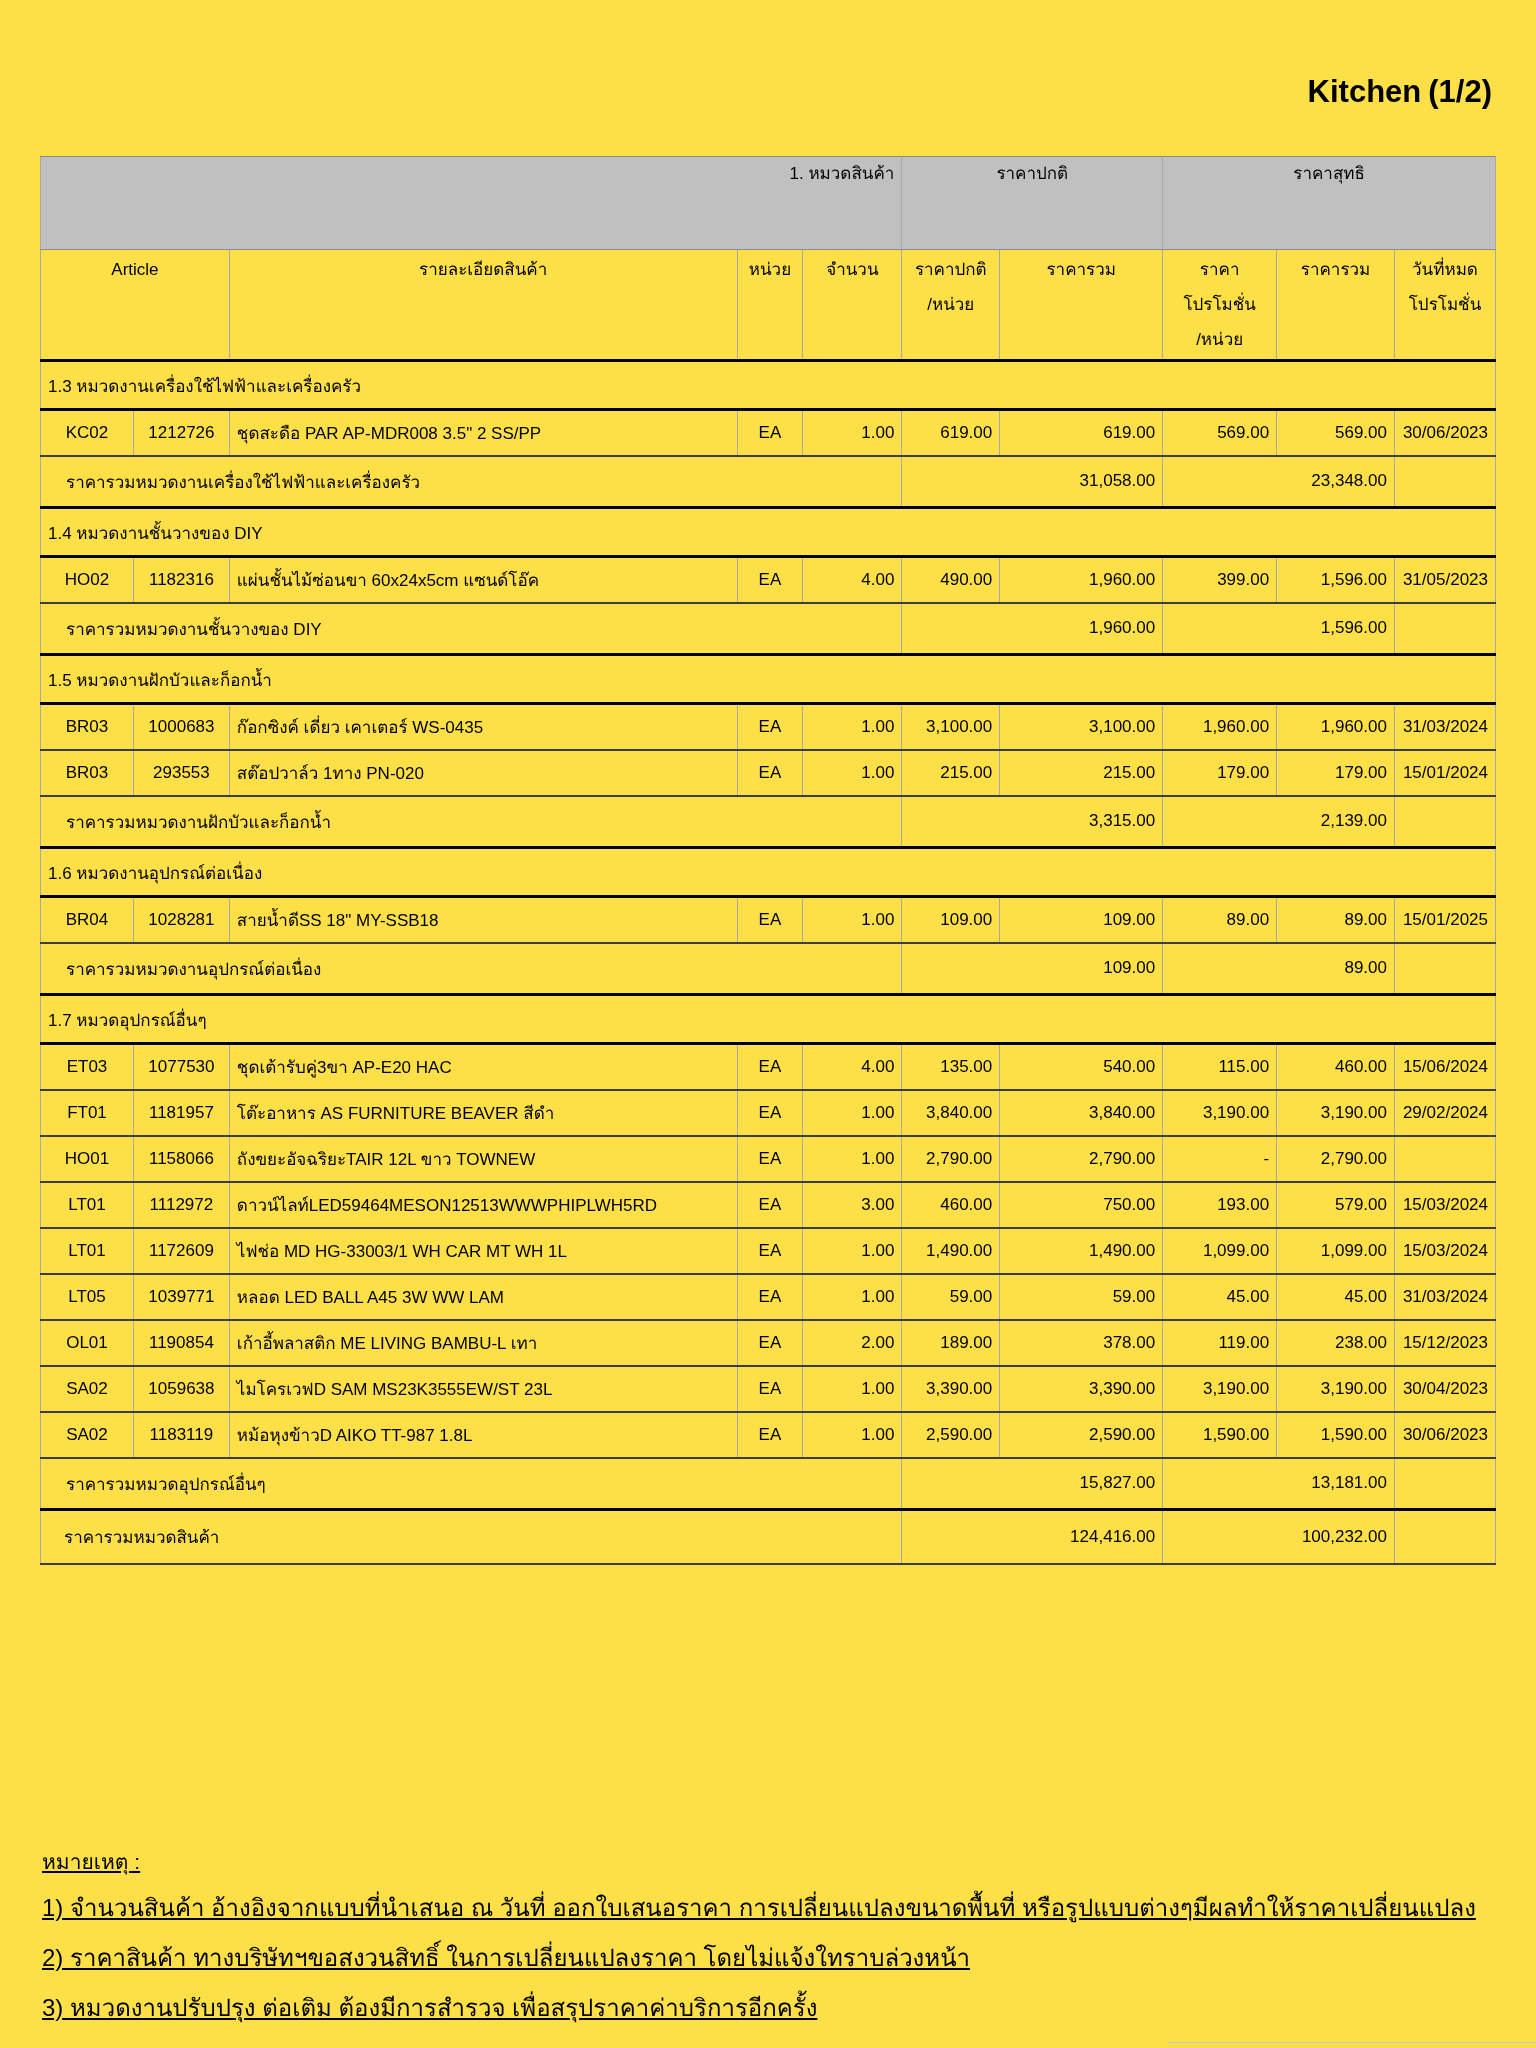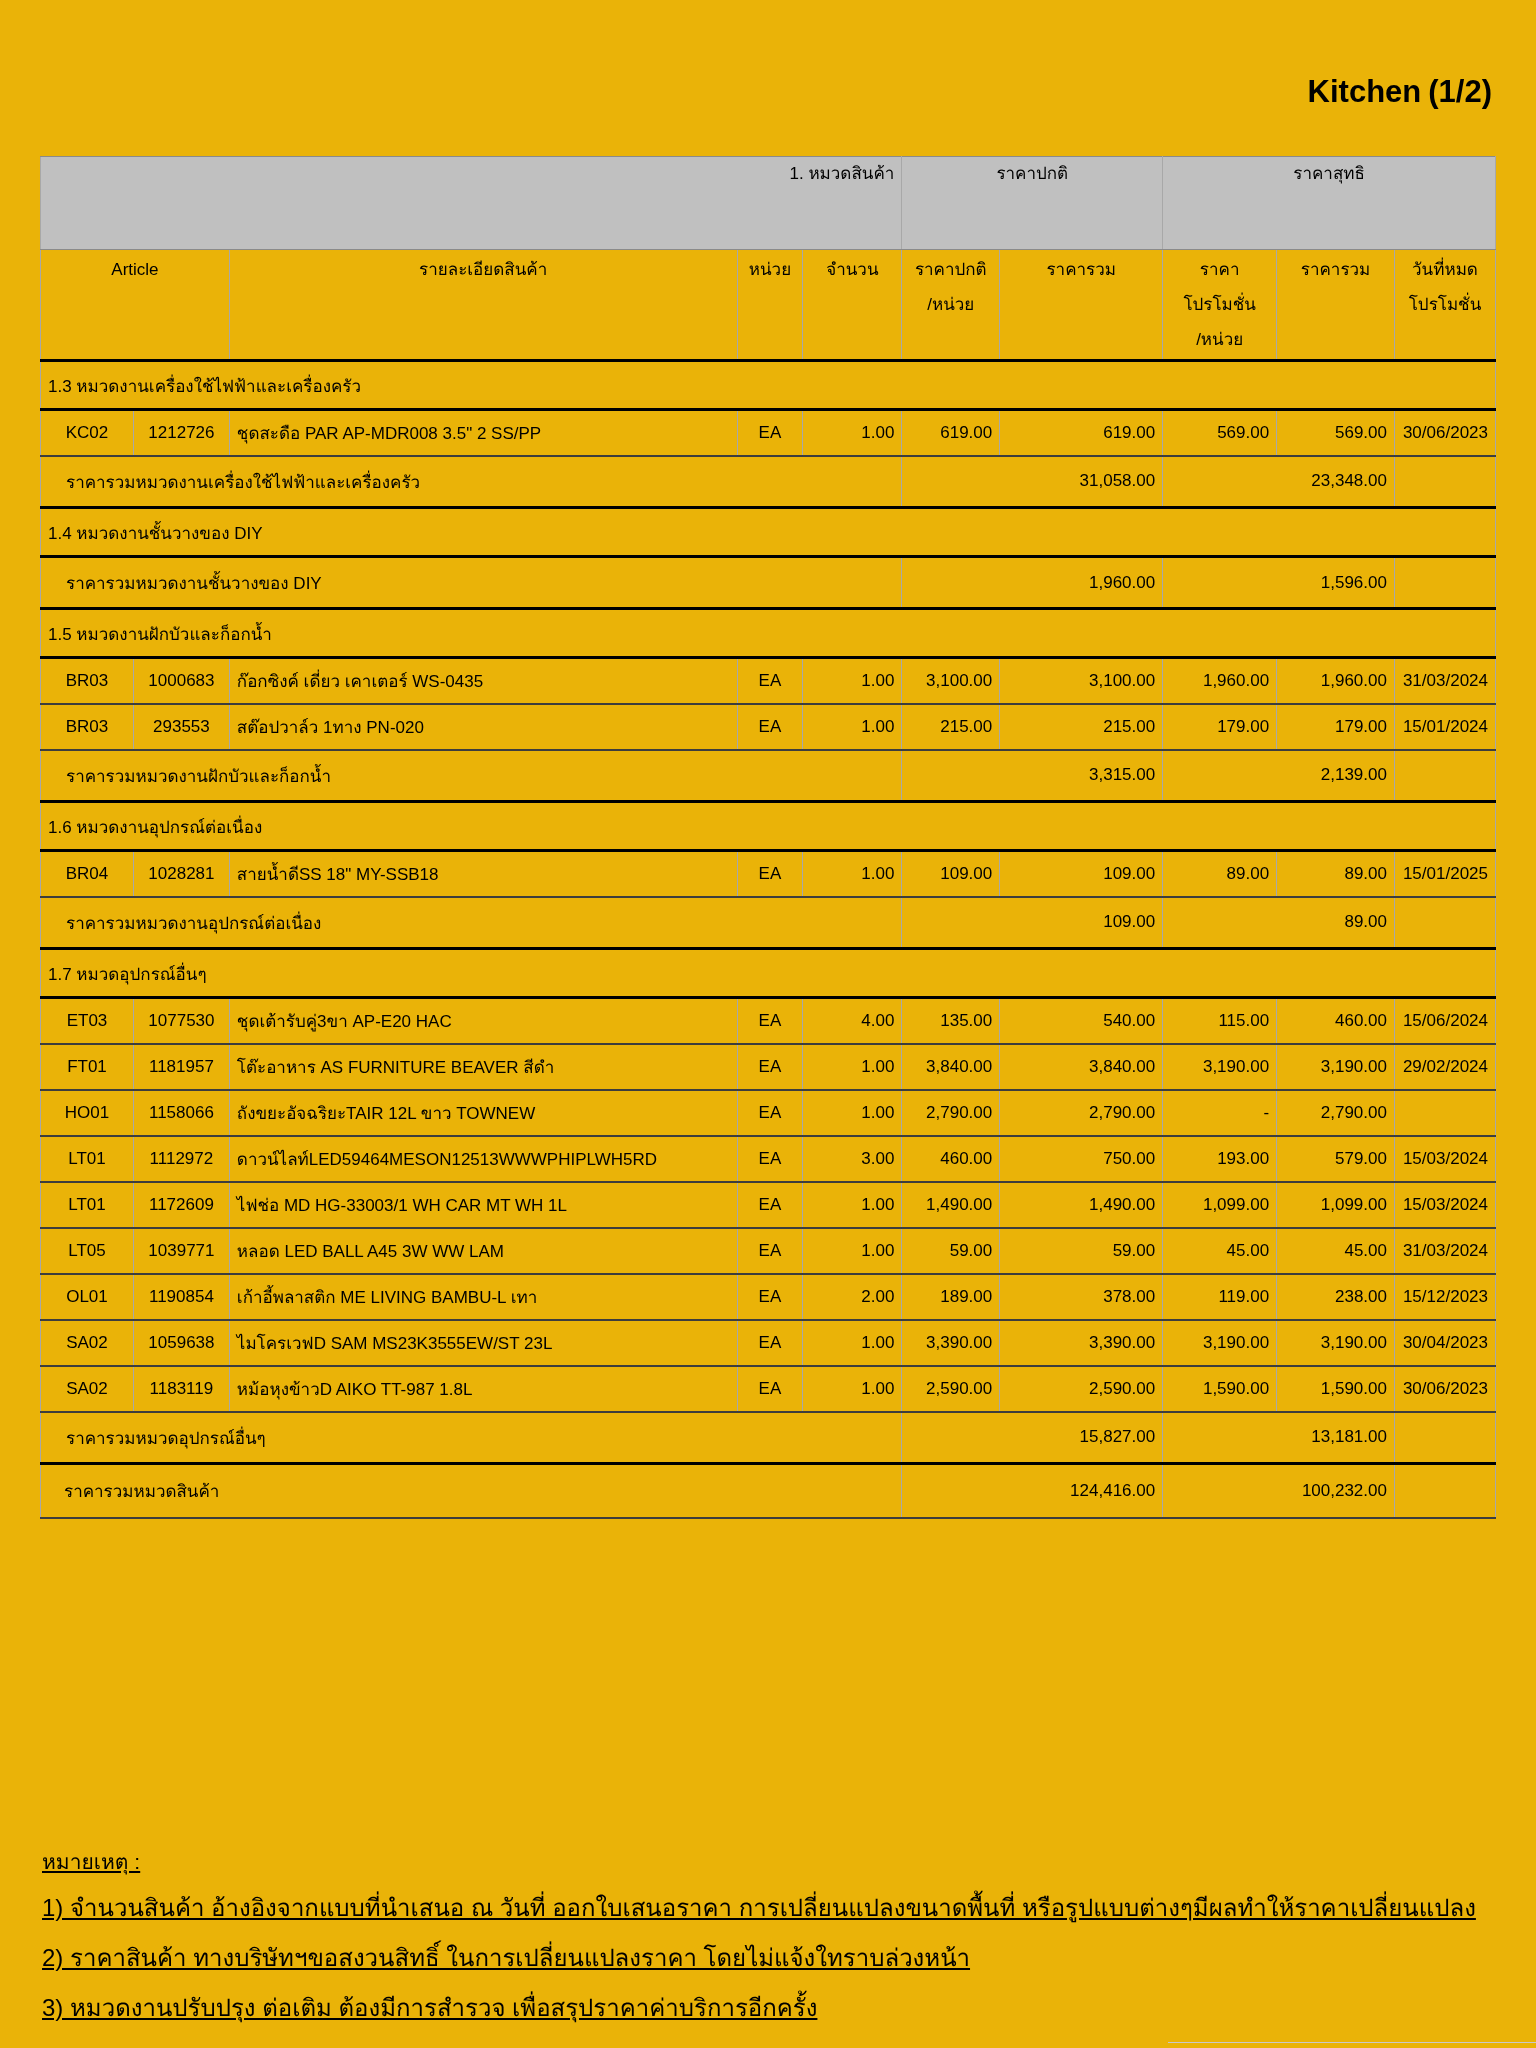--- a/index.html
+++ b/index.html
@@ -1,18 +1,18 @@
 <!DOCTYPE html>
 <html><head>
 <meta charset="utf-8">
 <style>
   * { box-sizing: border-box; }
   html,body { margin:0; padding:0; background:#fff; }
   .page {
-    position:relative; width:1536px; height:2048px; background:#eab308;
+    position:relative; width:1536px; height:2048px; background:#fde047;
     font-family:"Liberation Sans","DejaVu Sans",sans-serif; color:#000;
     overflow:hidden;
   }
   .title { position:absolute; top:74px; right:44px; font-size:31px; font-weight:700; }
   .title .pg { margin-left:7px; }
 
   table.quote {
     position:absolute; top:156px; left:40px; width:1456px;
     border-collapse:collapse; table-layout:fixed; font-size:17px;
   }
@@ -122,20 +122,32 @@
     <tr class="row-summary">
       <td colspan="5" class="lt">ราคารวมหมวดงานเครื่องใช้ไฟฟ้าและเครื่องครัว</td>
       <td colspan="2" class="rt">31,058.00</td>
       <td colspan="2" class="rt">23,348.00</td>
       <td></td>
     </tr>
 
     <tr class="row-section">
       <td colspan="10">1.4 หมวดงานชั้นวางของ DIY</td>
     </tr>
+    <tr class="row-item">
+      <td class="ctr">HO02</td>
+      <td class="ctr">1182316</td>
+      <td class="lt">แผ่นชั้นไม้ซ่อนขา 60x24x5cm แซนด์โอ๊ค</td>
+      <td class="ctr">EA</td>
+      <td class="rt">4.00</td>
+      <td class="rt">490.00</td>
+      <td class="rt">1,960.00</td>
+      <td class="rt">399.00</td>
+      <td class="rt">1,596.00</td>
+      <td class="rt">31/05/2023</td>
+    </tr>
     <tr class="row-summary">
       <td colspan="5" class="lt">ราคารวมหมวดงานชั้นวางของ DIY</td>
       <td colspan="2" class="rt">1,960.00</td>
       <td colspan="2" class="rt">1,596.00</td>
       <td></td>
     </tr>
 
     <tr class="row-section">
       <td colspan="10">1.5 หมวดงานฝักบัวและก็อกน้ำ</td>
     </tr>

